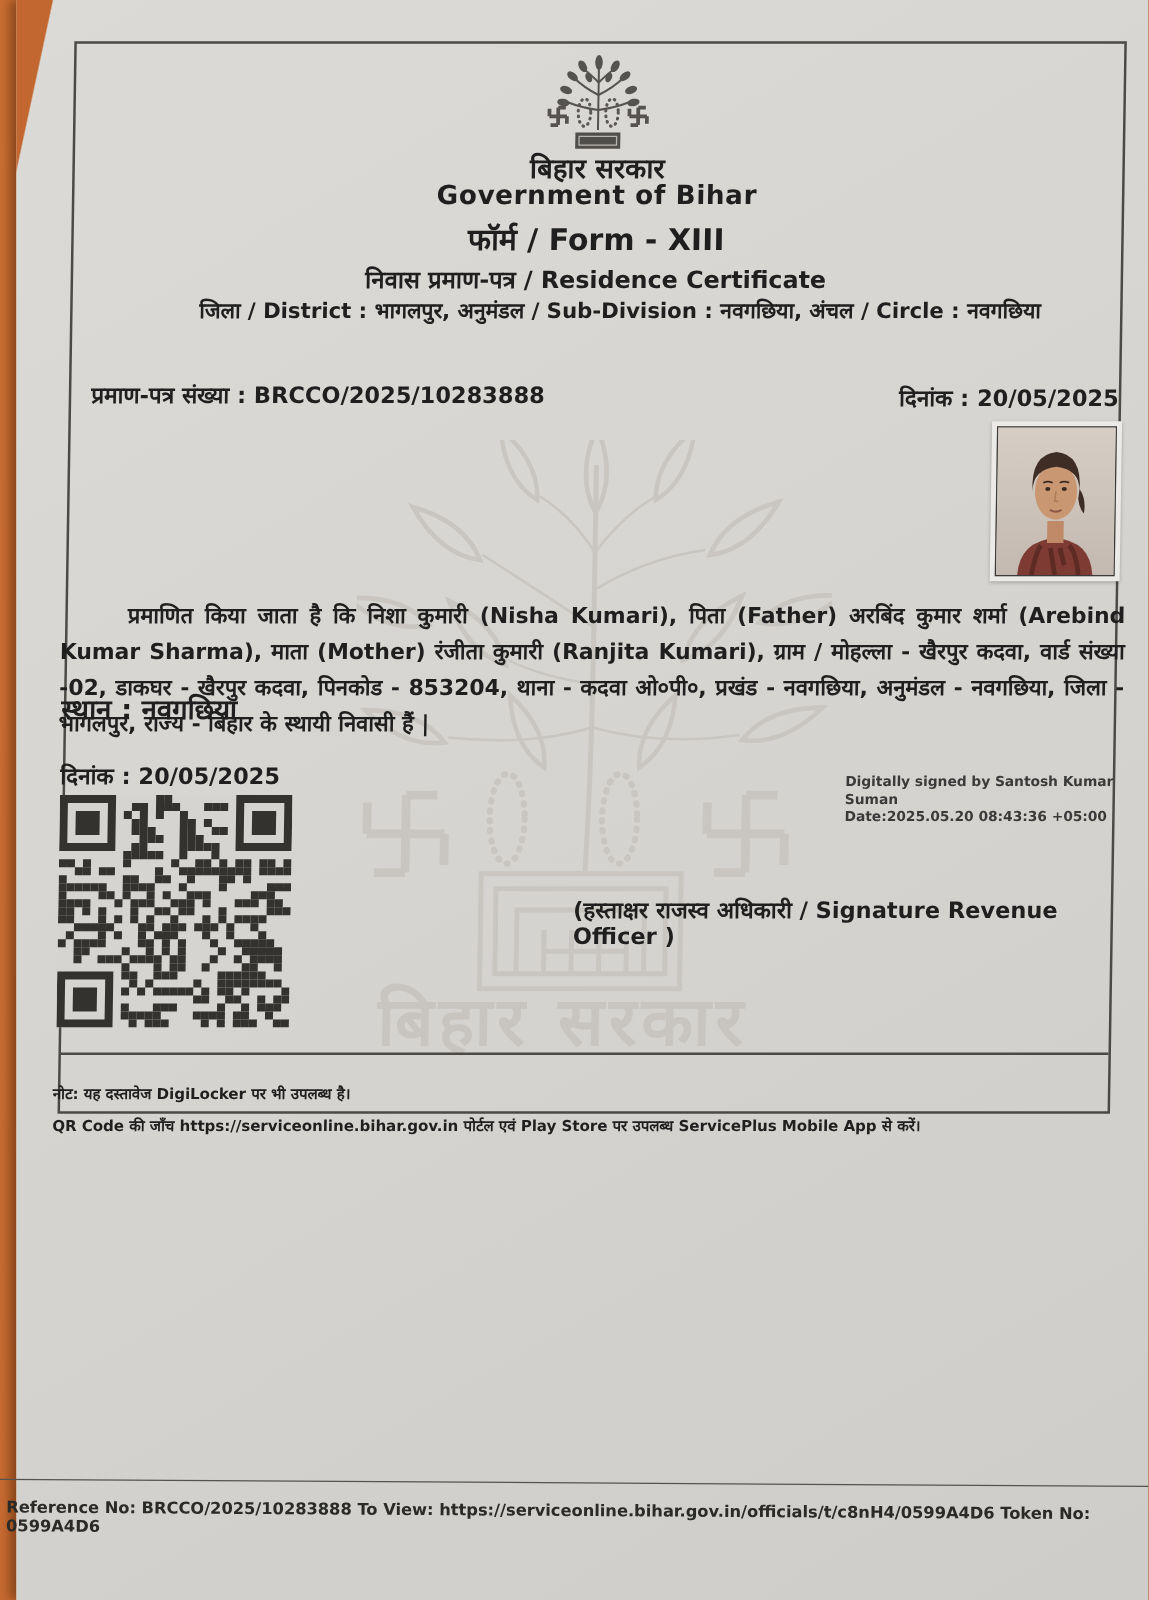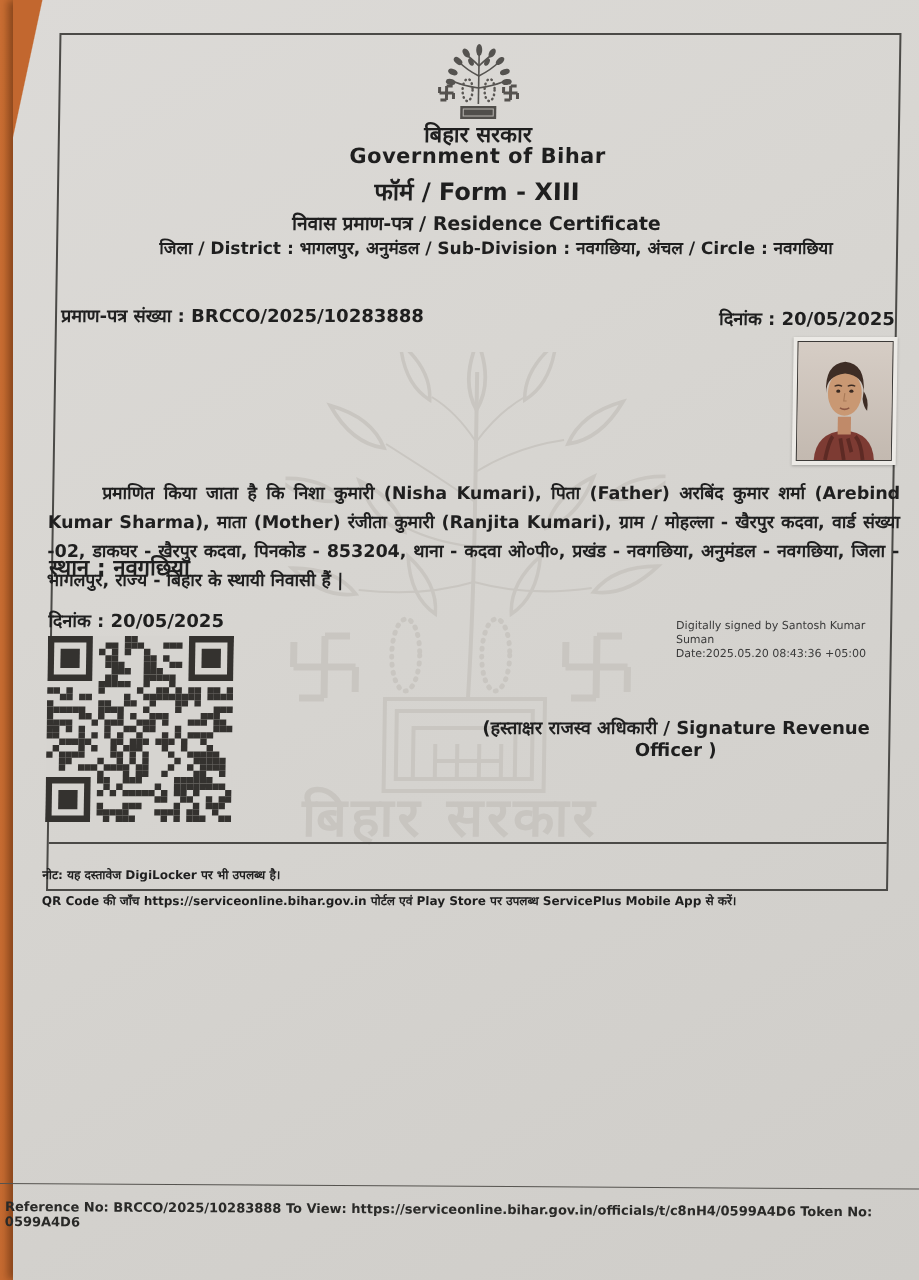--- a/index.html
+++ b/index.html
@@ -14,30 +14,30 @@
   .print{position:absolute;left:0;top:0;width:919px;height:1280px;transform:skewX(-0.9deg);transform-origin:480px 0;color:#1f1f1f}
   .frame{position:absolute;left:60px;top:33px;width:842px;height:858px;border:2px solid #4b4a47}
   .abs{position:absolute}
   .ctr{left:40px;width:880px;text-align:center}
   .b{font-weight:bold}
   .org-hi{top:118px;font-size:22px}
   .org-en{top:144px;font-size:21px;letter-spacing:.5px}
   .form-line{top:174px;font-size:24px}
   .cert-title{top:210px;font-size:19px}
   .district{top:236px;font-size:17px;white-space:nowrap;left:60px;width:880px;text-align:center}
-  .cert-no{left:66px;top:303px;font-size:18px}
+  .cert-no{left:78px;top:303px;font-size:18px}
   .date-top{left:690px;top:306px;width:210px;text-align:right;font-size:18px}
   .photo-box{left:799px;top:337px;width:104px;height:128px;background:#eceae6;padding:4px;box-shadow:0 1px 3px rgba(0,0,0,.25)}
   .photo-inner{width:100%;height:100%;border:1px solid #3c3a38;background:#cdc5bd;overflow:hidden}
   .body-text{left:56px;top:479px;width:852px;font-size:17.5px;line-height:29px;text-align:justify;text-indent:54px}
   .place-line{left:58px;top:551px;font-size:22px}
   .date-bottom{left:58px;top:608px;font-size:18px}
   .qr{left:58px;top:636px;width:186px;height:186px}
-  .dsig{left:686px;top:619px;width:225px;font-size:11px;line-height:14px;color:#3a3a3a;font-weight:400}
-  .sig-caption{left:470px;top:715px;width:435px;text-align:center;font-size:18px}
+  .dsig{left:686px;top:619px;width:225px;font-size:11px;line-height:14px;color:#3a3a3a;font-weight:700}
+  .sig-caption{left:470px;top:715px;width:435px;text-align:left;font-size:18px}
   .notes-rule{left:62px;top:842px;width:838px;border-top:2px solid #4b4a47}
   .note1{left:56px;top:892px;width:828px;font-size:12px}
   .note2{left:56px;top:866px;width:828px;font-size:12px}
   .wm{color:#c9c6c1}
   .wm-text{left:315px;top:778px;font-size:54px;font-weight:bold;color:#c8c5c0;letter-spacing:4px;white-space:nowrap}
   .footer-rule{left:0;top:1183px;width:919px;border-top:1.5px solid #55534f;transform:rotate(.35deg);transform-origin:0 0}
   .reference{left:5px;top:1199px;width:910px;font-size:13px;font-weight:600;color:#2a2a28;transform:rotate(.35deg);transform-origin:0 0}
   svg{display:block}
 </style>
 </head>

